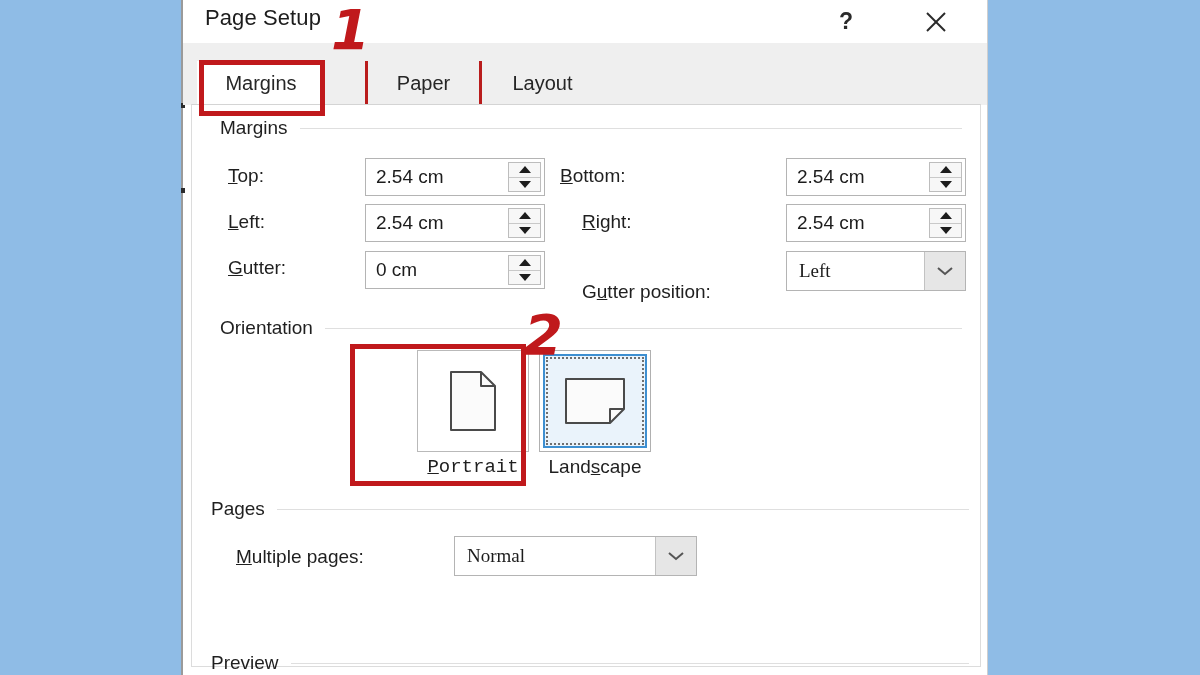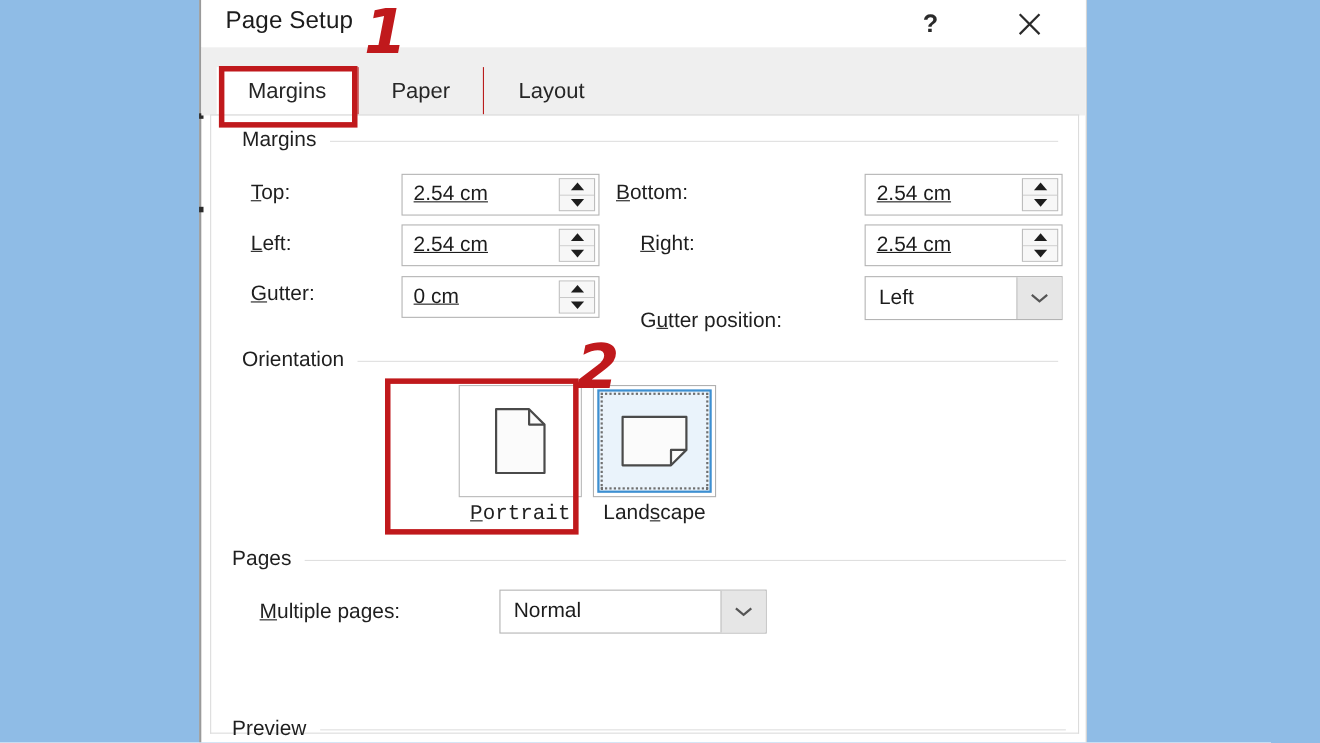--- a/index.html
+++ b/index.html
@@ -88,21 +88,21 @@
     height: 44px;
     display: flex;
     align-items: center;
     justify-content: center;
     font-size: 20px;
     color: #262626;
     box-sizing: border-box;
     cursor: default;
     white-space: nowrap;
   }
-  .tab.inactive { border-left: 1px solid #b91c1c; }
+  .tab.inactive { border-left: 3px solid #b91c1c; margin-left: 40px; }
   #tab-margins {
     left: 14px;
     width: 128px;
     background: #ffffff;
   }
   #tab-paper  { left: 142px; width: 114px; }
   #tab-layout { left: 256px; width: 124px; }
 
   
   #content {
@@ -155,21 +155,20 @@
   }
   .spinbox .val {
     flex: 1;
     display: flex;
     align-items: center;
     padding-left: 10px;
     font-size: 19px;
     color: #1c1c1c;
     white-space: nowrap;
     overflow: hidden;
-    text-decoration: underline;
   }
   .spin-btns {
     width: 31px;
     border-left: 1px solid #c6c6c6;
     background: #f3f3f3;
     display: flex;
     flex-direction: column;
     margin: 3px 3px 3px 0;
     border: 1px solid #bdbdbd;
   }
@@ -202,20 +201,21 @@
   }
   .combobox .val {
     flex: 1;
     display: flex;
     align-items: center;
     padding-left: 12px;
     font-size: 19px;
     color: #1c1c1c;
     white-space: nowrap;
     overflow: hidden;
+    font-family: Liberation Serif, serif;
   }
   .combo-arrow {
     width: 40px;
     background: #e6e6e6;
     border-left: 1px solid #c2c2c2;
     display: flex;
     align-items: center;
     justify-content: center;
     cursor: default;
   }

